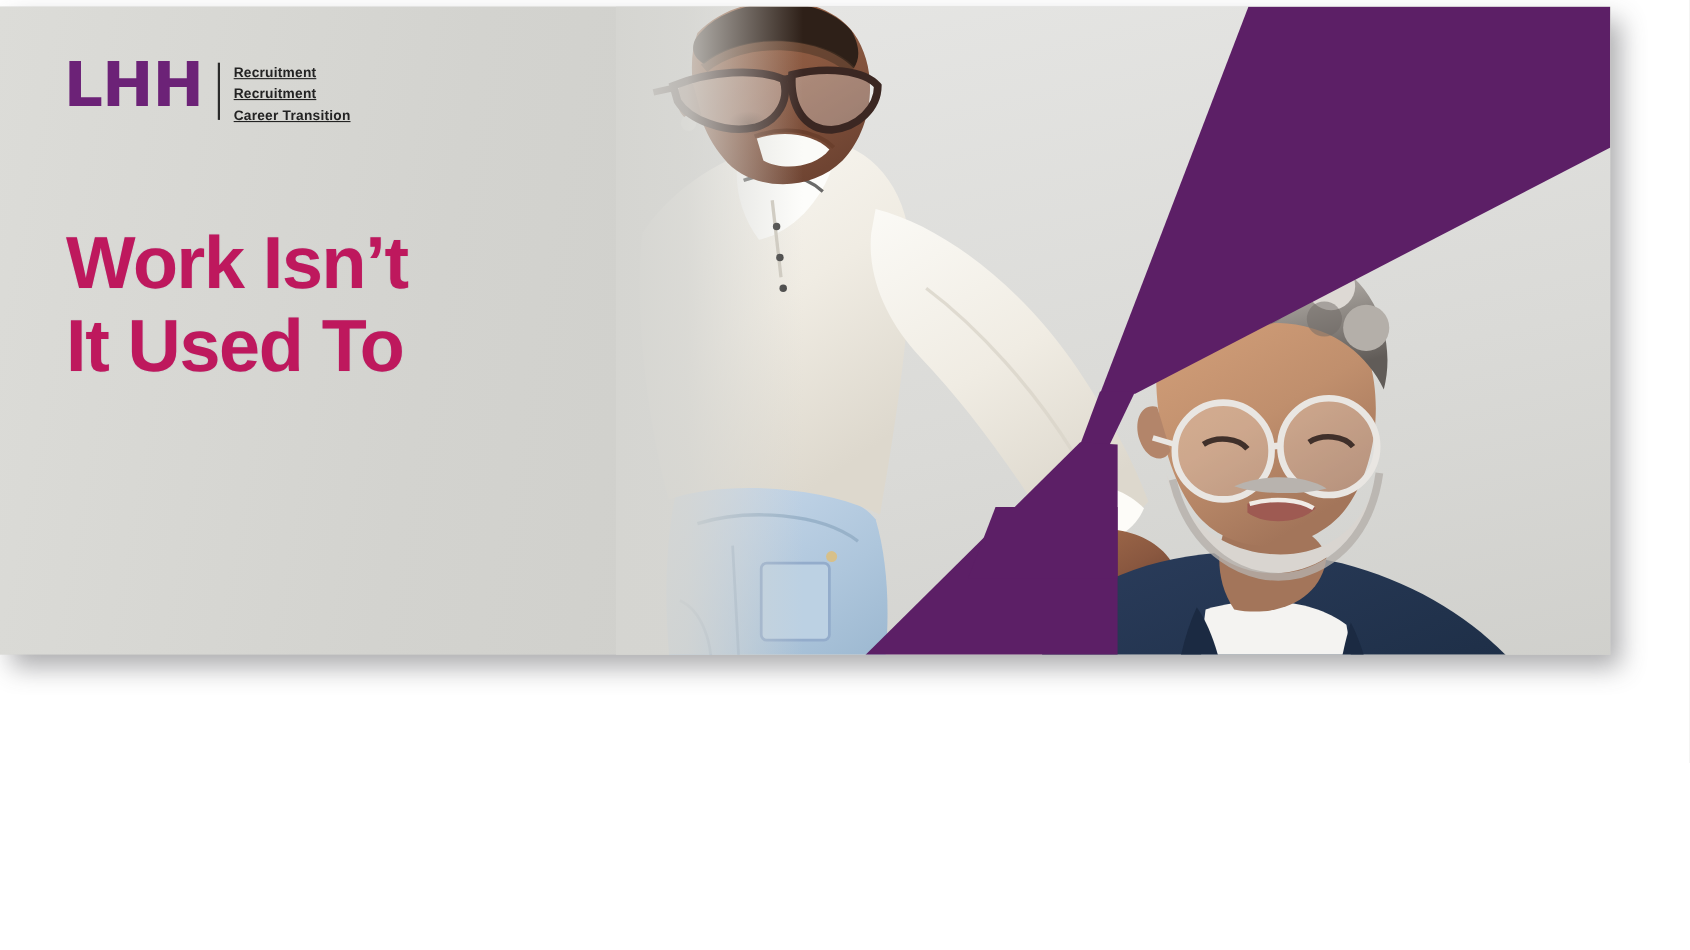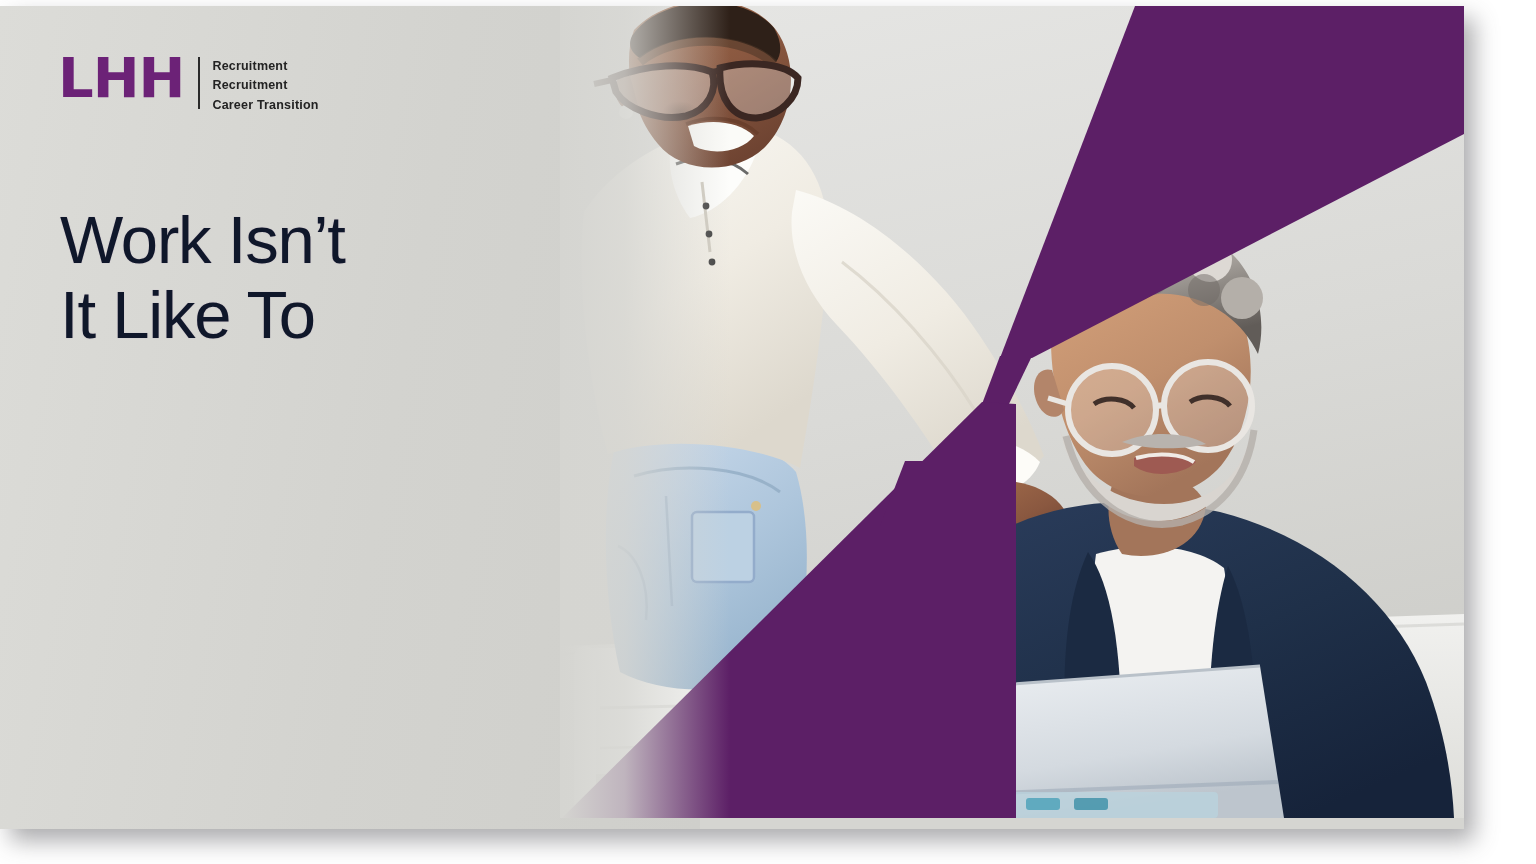--- a/index.html
+++ b/index.html
@@ -9,21 +9,21 @@
     background:#ffffff;
     font-family:"Liberation Sans","DejaVu Sans",sans-serif;
     overflow:hidden;
   }
   #stage{position:relative;width:1536px;height:864px;background:#ffffff;}
 
   
   #slide-card{
     position:absolute;
     left:0px;top:6px;
-    width:1464px;height:823px;
+    width:1464px;height:589px;
     background:#d5d5d1;
     overflow:hidden;
     box-shadow:10px 12px 22px rgba(70,70,75,0.45);
   }
 
   
   .left-panel{
     position:absolute;left:0;top:0;width:700px;height:100%;
     background:linear-gradient(100deg,#dcdcd8 0%,#d3d3cf 55%,#cfcfcb 100%);
   }
@@ -54,28 +54,28 @@
   .logo{position:absolute;left:58px;top:46px;display:flex;align-items:flex-start;z-index:10;}
   .logo-mark{
     font-family:"DejaVu Sans","Liberation Sans",sans-serif;
     font-weight:700;font-size:56px;line-height:0.92;
     letter-spacing:-1px;color:#6c2277;
   }
   .logo-rule{width:2px;height:52px;background:#2a2a2a;margin:5px 12px 0 14px;}
   .logo-lines{
     margin-top:5px;
     font-size:12.5px;font-weight:700;line-height:1.55;
-    color:#232323;letter-spacing:0.2px;
+    color:#232323;letter-spacing:0.2px;text-decoration:underline;
   }
 
   
   .headline{
     position:absolute;left:60px;top:196px;z-index:10;
-    font-weight:400;font-size:67px;line-height:1.12;
-    letter-spacing:-1.2px;color:#0f172a;
+    font-weight:700;font-size:67px;line-height:1.12;
+    letter-spacing:-1.2px;color:#be185d;
     text-shadow:0 0 1px rgba(108,34,119,0.25);
   }
   .headline div{white-space:nowrap;}
   .subhead{
     position:absolute;left:60px;top:532px;z-index:10;
     font-size:28.5px;line-height:1.44;color:#2b2b2b;
     letter-spacing:-0.2px;
   }
   .subhead div{white-space:nowrap;}
 </style>
@@ -349,18 +349,18 @@
       <span class="logo-rule"></span>
       <span class="logo-lines">
         <div>Recruitment</div>
         <div>Recruitment</div>
         <div>Career Transition</div>
       </span>
     </div>
 
     <div class="headline">
       <div>Work Isn’t</div>
-      <div>It Like To</div>
+      <div>It Used To</div>
     </div>
 
 
   </div>
 </div>
 
 </body></html>

